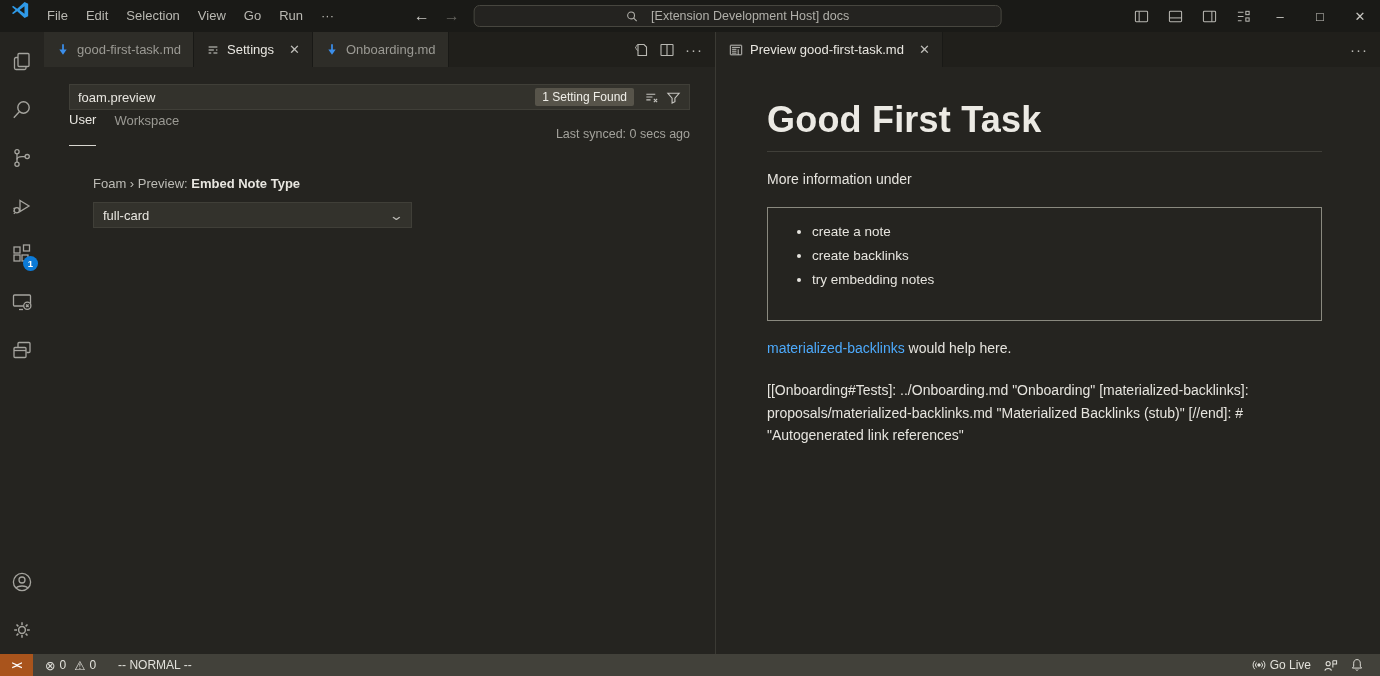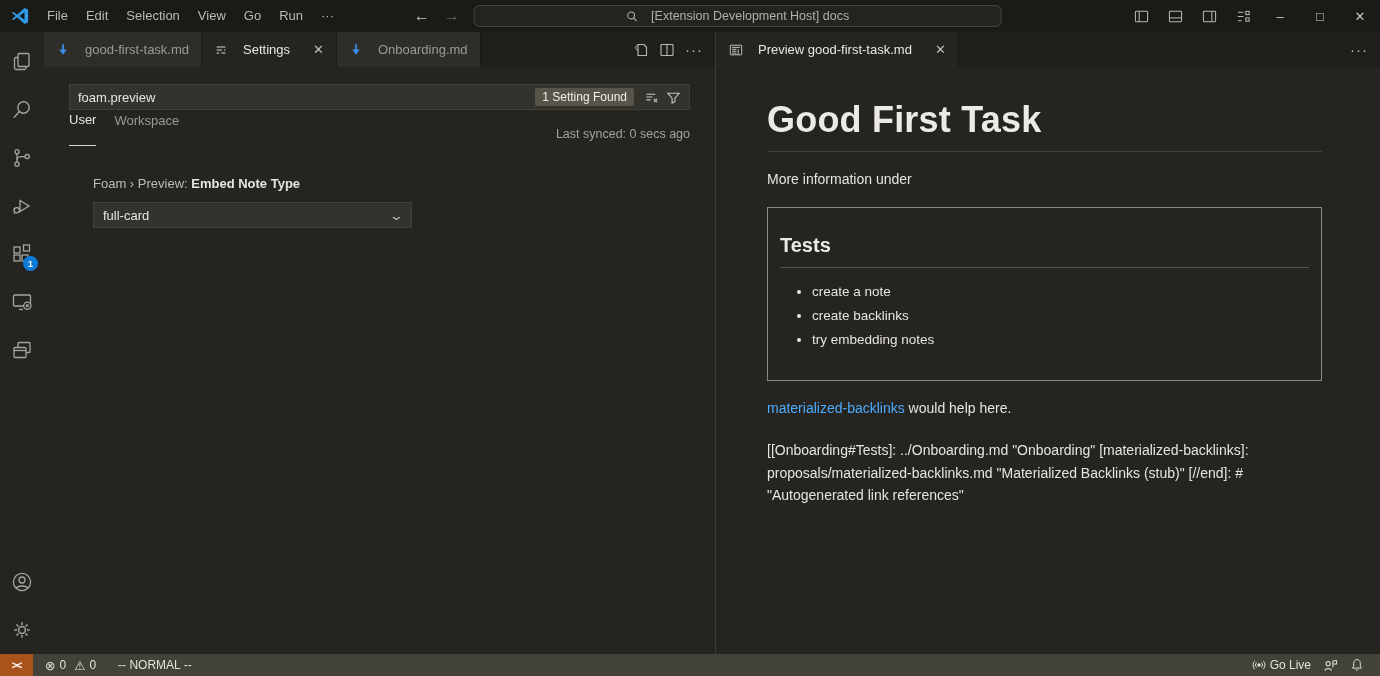--- a/index.html
+++ b/index.html
@@ -10,21 +10,21 @@
     --active-underline:#d8d6d0;
   }
   *{box-sizing:border-box;margin:0;padding:0}
   html,body{width:1380px;height:676px;overflow:hidden}
   body{position:relative;background:#252420;font-family:"Liberation Sans",sans-serif;
        -webkit-font-smoothing:antialiased;color:#d6d5cf}
   svg{display:block}
 
   
   .titlebar{position:absolute;top:0;left:0;right:0;height:32px;background:#1a1a17;
-            display:flex;align-items:center;z-index:5}
+            display:flex;z-index:5}
   .vscode-logo{width:20px;height:20px;margin:0 8px 0 10px}
   .menubar{display:flex;align-items:center}
   .menu-item{padding:0 9px;font-size:13px;color:#bab9b3;line-height:32px;cursor:default}
   .title-center{position:absolute;left:50%;top:0;height:32px;transform:translateX(-47%);
                 display:flex;align-items:center;gap:14px}
   .nav-arrow{font-size:16px;color:#c7c6c1}
   .nav-arrow.disabled{color:#63625d}
   .title-search{width:528px;height:22px;border:1px solid #47463f;border-radius:6px;
                 background:#242320;display:flex;align-items:center;justify-content:center;
                 gap:12px;font-size:12.5px;color:#b1b0aa}
@@ -42,21 +42,21 @@
   .ext-badge{position:absolute;right:6px;bottom:7px;min-width:15px;height:15px;border-radius:50%;
              background:var(--badge-blue);color:#fff;font-size:9.5px;display:flex;
              align-items:center;justify-content:center;font-weight:bold}
 
   
   .group-left{position:absolute;left:44px;top:32px;width:672px;bottom:22px;
               background:#252420;border-right:1px solid #3b3a34}
   .group-right{position:absolute;left:717px;top:32px;right:0;bottom:22px;background:#252420;
                overflow:hidden}
   .tabstrip{height:35px;background:#201f1b;display:flex;align-items:stretch}
-  .tab{display:flex;align-items:center;gap:15px;padding:0 12px;font-size:13px;
+  .tab{display:flex;align-items:center;gap:7px;padding:0 12px;font-size:13px;
        border-right:1px solid #191916;color:#9b9a94;background:#2e2d28;white-space:nowrap}
   .tab.active{background:#252420;color:#e8e6e0}
   .tab .tab-close{font-size:13px;margin-left:8px;color:#c0bfba}
   .tab-actions{margin-left:auto;display:flex;align-items:center;gap:10px;padding-right:12px;
                color:#b9b8b3}
   .more-dots{font-size:15px;letter-spacing:1px;color:#b9b8b3}
 
   
   .settings-body{padding:17px 25px 0 25px}
   .settings-search{height:26px;background:#33322c;border:1px solid #403f38;display:flex;
@@ -323,21 +323,20 @@
     <div class="tab-actions">
       <span class="more-dots">···</span>
     </div>
   </div>
 
   <div class="preview-body">
     <div class="md-h1">Good First Task</div>
     <p class="md-p">More information under</p>
 
     <div class="embed-card">
-      <div class="md-h2">Tests</div>
       <ul>
         <li>create a note</li>
         <li>create backlinks</li>
         <li>try embedding notes</li>
       </ul>
     </div>
 
     <p class="md-p link-para">
       <a class="md-link">materialized-backlinks</a><span> would help here.</span>
     </p>

